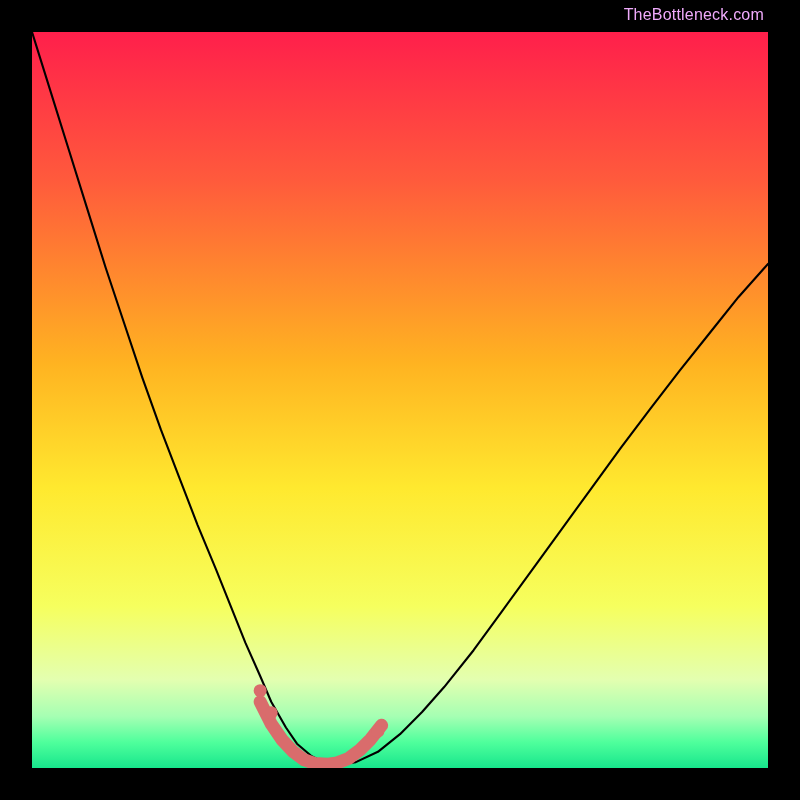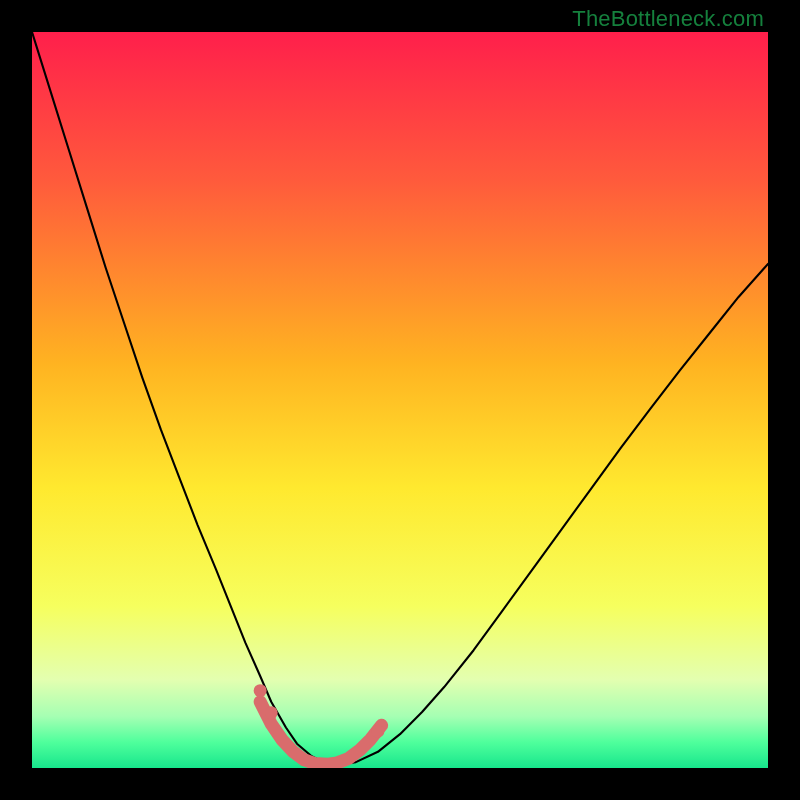--- a/index.html
+++ b/index.html
@@ -24,22 +24,22 @@
     top: 32px;
     left: 32px;
     width: 736px;
     height: 736px;
     overflow: hidden;
   }
   .watermark {
     position: absolute;
     top: 6px;
     right: 36px;
-    color: #15803d;
-    font-size: 22px;
+    color: #f0abfc;
+    font-size: 16px;
     font-weight: 400;
     letter-spacing: 0.2px;
   }
   svg {
     display: block;
   }
 </style>
 </head>
 <body>
 

